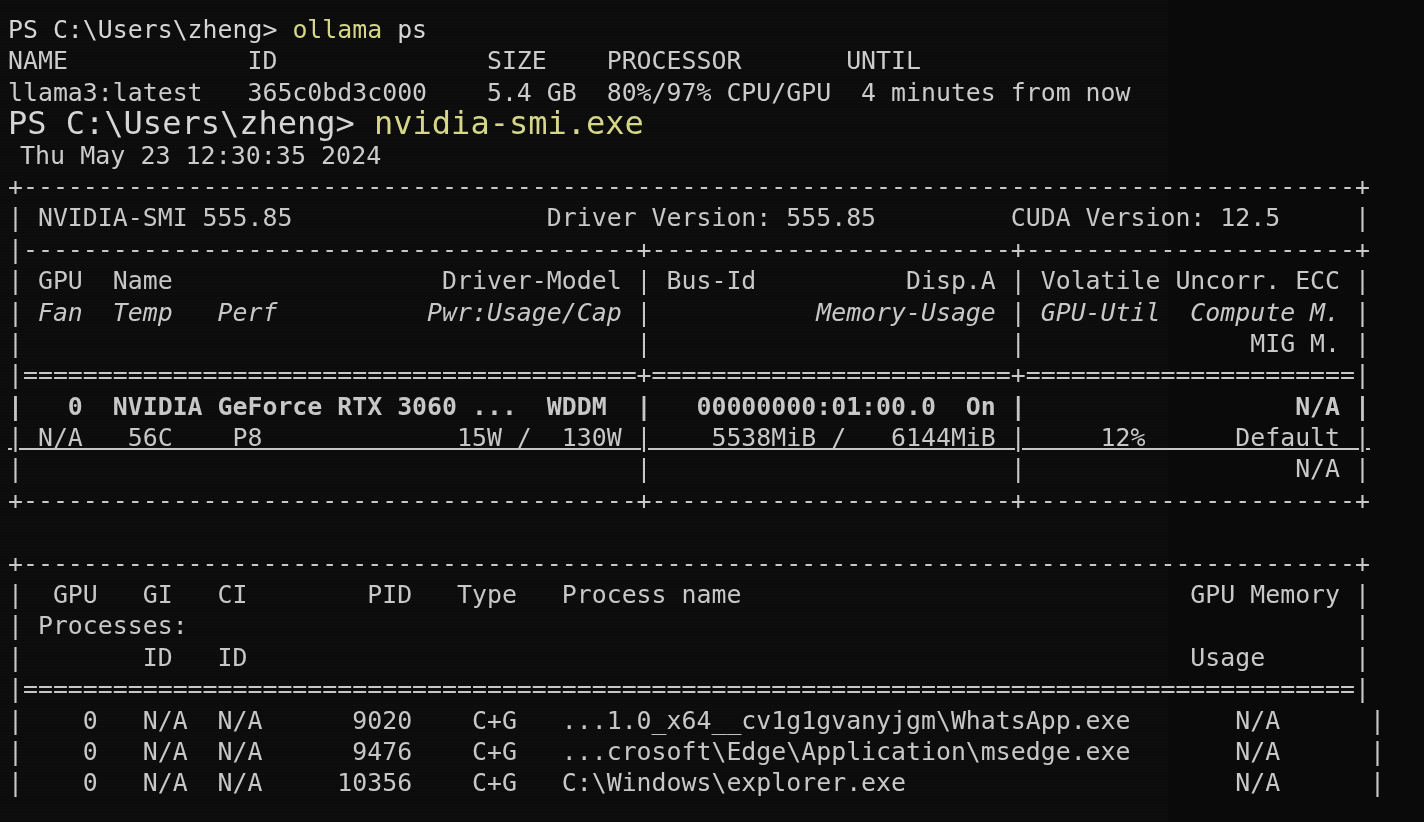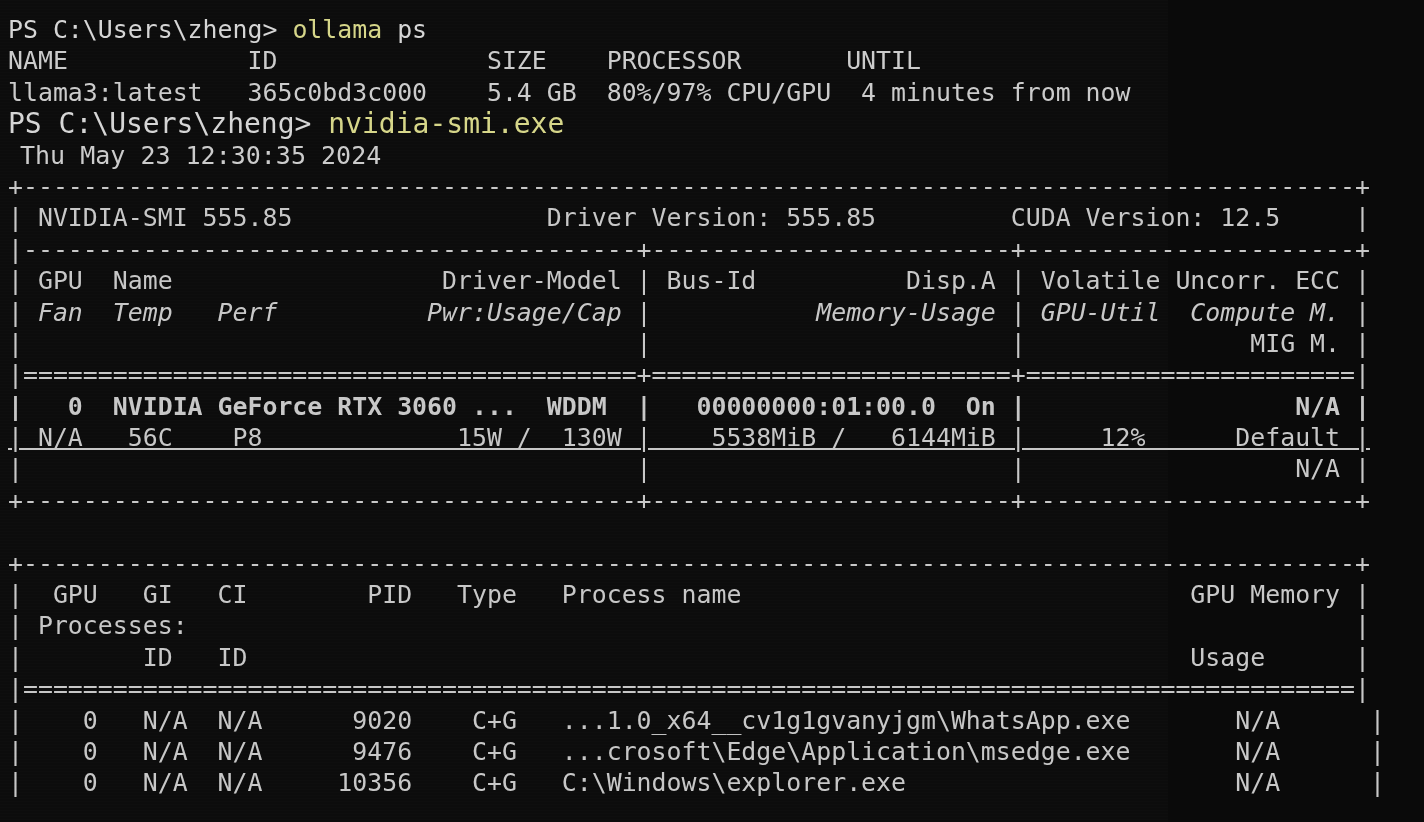--- a/index.html
+++ b/index.html
@@ -71,21 +71,21 @@
 <body>
 
 <div id="terminal" style="background: rgb(12, 12, 12); color: rgb(204, 204, 204);">
 
   <div class="line" style="font-size: 24.86px;"><span class="prompt">PS C:\Users\zheng&gt;</span><span> </span><span class="cmd" style="color: rgb(215, 215, 138);">ollama</span><span class="arg"> ps</span></div>
 
   <div class="line" style="font-size: 24.86px;">NAME            ID              SIZE    PROCESSOR       UNTIL</div>
 
   <div class="line" style="font-size: 24.86px;">llama3:latest   365c0bd3c000    5.4 GB  80%/97% CPU/GPU  4 minutes from now</div>
 
-  <div class="line" style="font-size: 28px;"><span class="prompt">PS C:\Users\zheng&gt;</span><span> </span><span class="cmd" style="color: rgb(215, 215, 138);">nvidia-smi.exe</span></div>
+  <div class="line" style="font-size: 32px;"><span class="prompt">PS C:\Users\zheng&gt;</span><span> </span><span class="cmd" style="color: rgb(215, 215, 138);">nvidia-smi.exe</span></div>
 
   <div class="line" style="font-size: 25px; margin-left: 12px;">Thu May 23 12:30:35 2024</div>
 
   <div class="line box" style="font-size: 24.86px;">+-----------------------------------------------------------------------------------------+</div>
   <div class="line box" style="font-size: 24.86px;">| NVIDIA-SMI 555.85                 Driver Version: 555.85         CUDA Version: 12.5     |</div>
   <div class="line box" style="font-size: 24.86px;">|-----------------------------------------+------------------------+----------------------+</div>
   <div class="line box" style="font-size: 24.86px;">| GPU  Name                  Driver-Model | Bus-Id          Disp.A | Volatile Uncorr. ECC |</div>
   <div class="line box" style="font-size: 24.86px; font-style: italic;">| Fan  Temp   Perf          Pwr:Usage/Cap |           Memory-Usage | GPU-Util  Compute M. |</div>
   <div class="line box" style="font-size: 24.86px;">|                                         |                        |               MIG M. |</div>
   <div class="line box" style="font-size: 24.86px;">|=========================================+========================+======================|</div>

